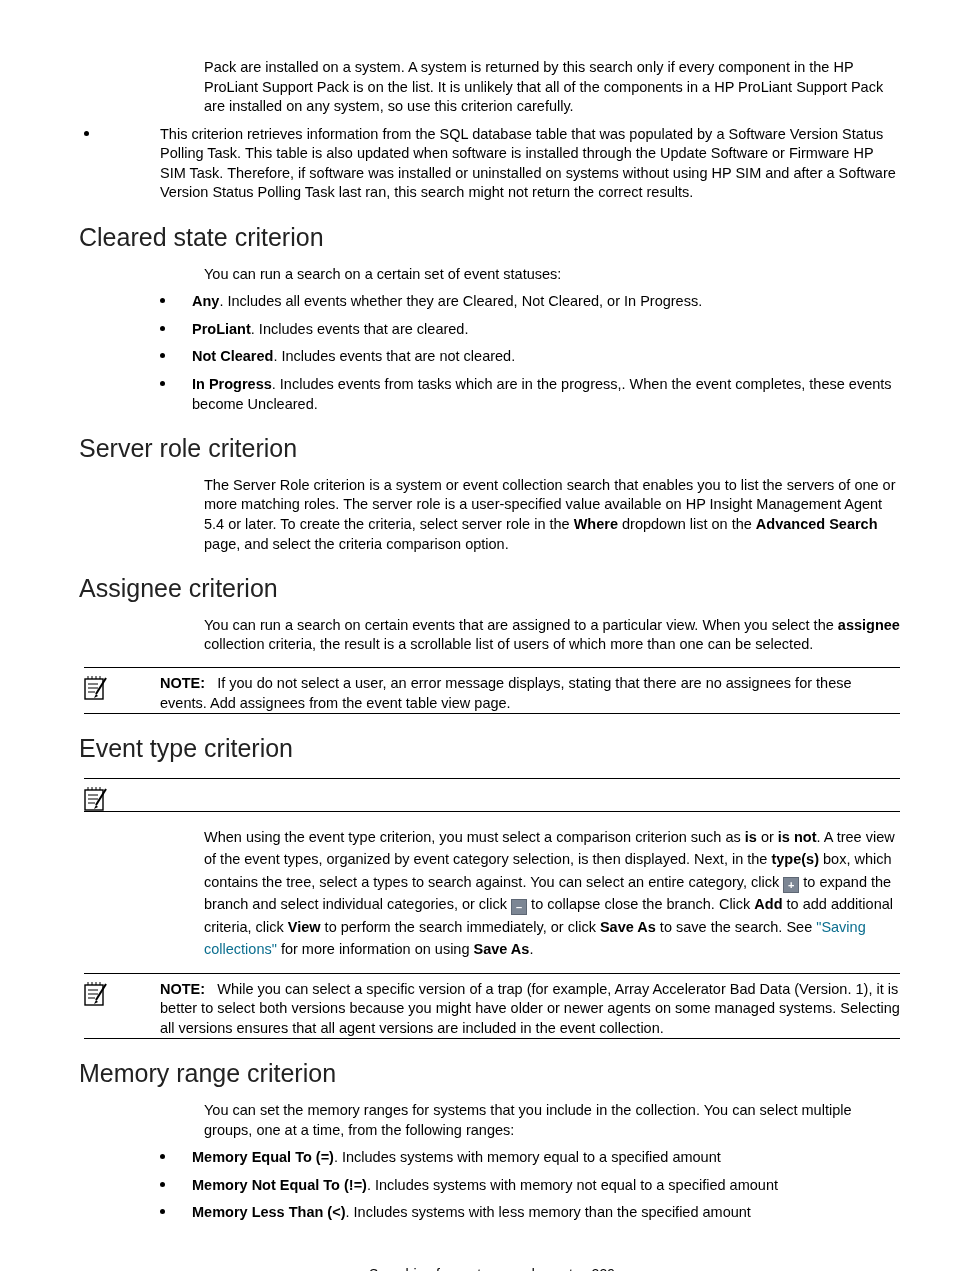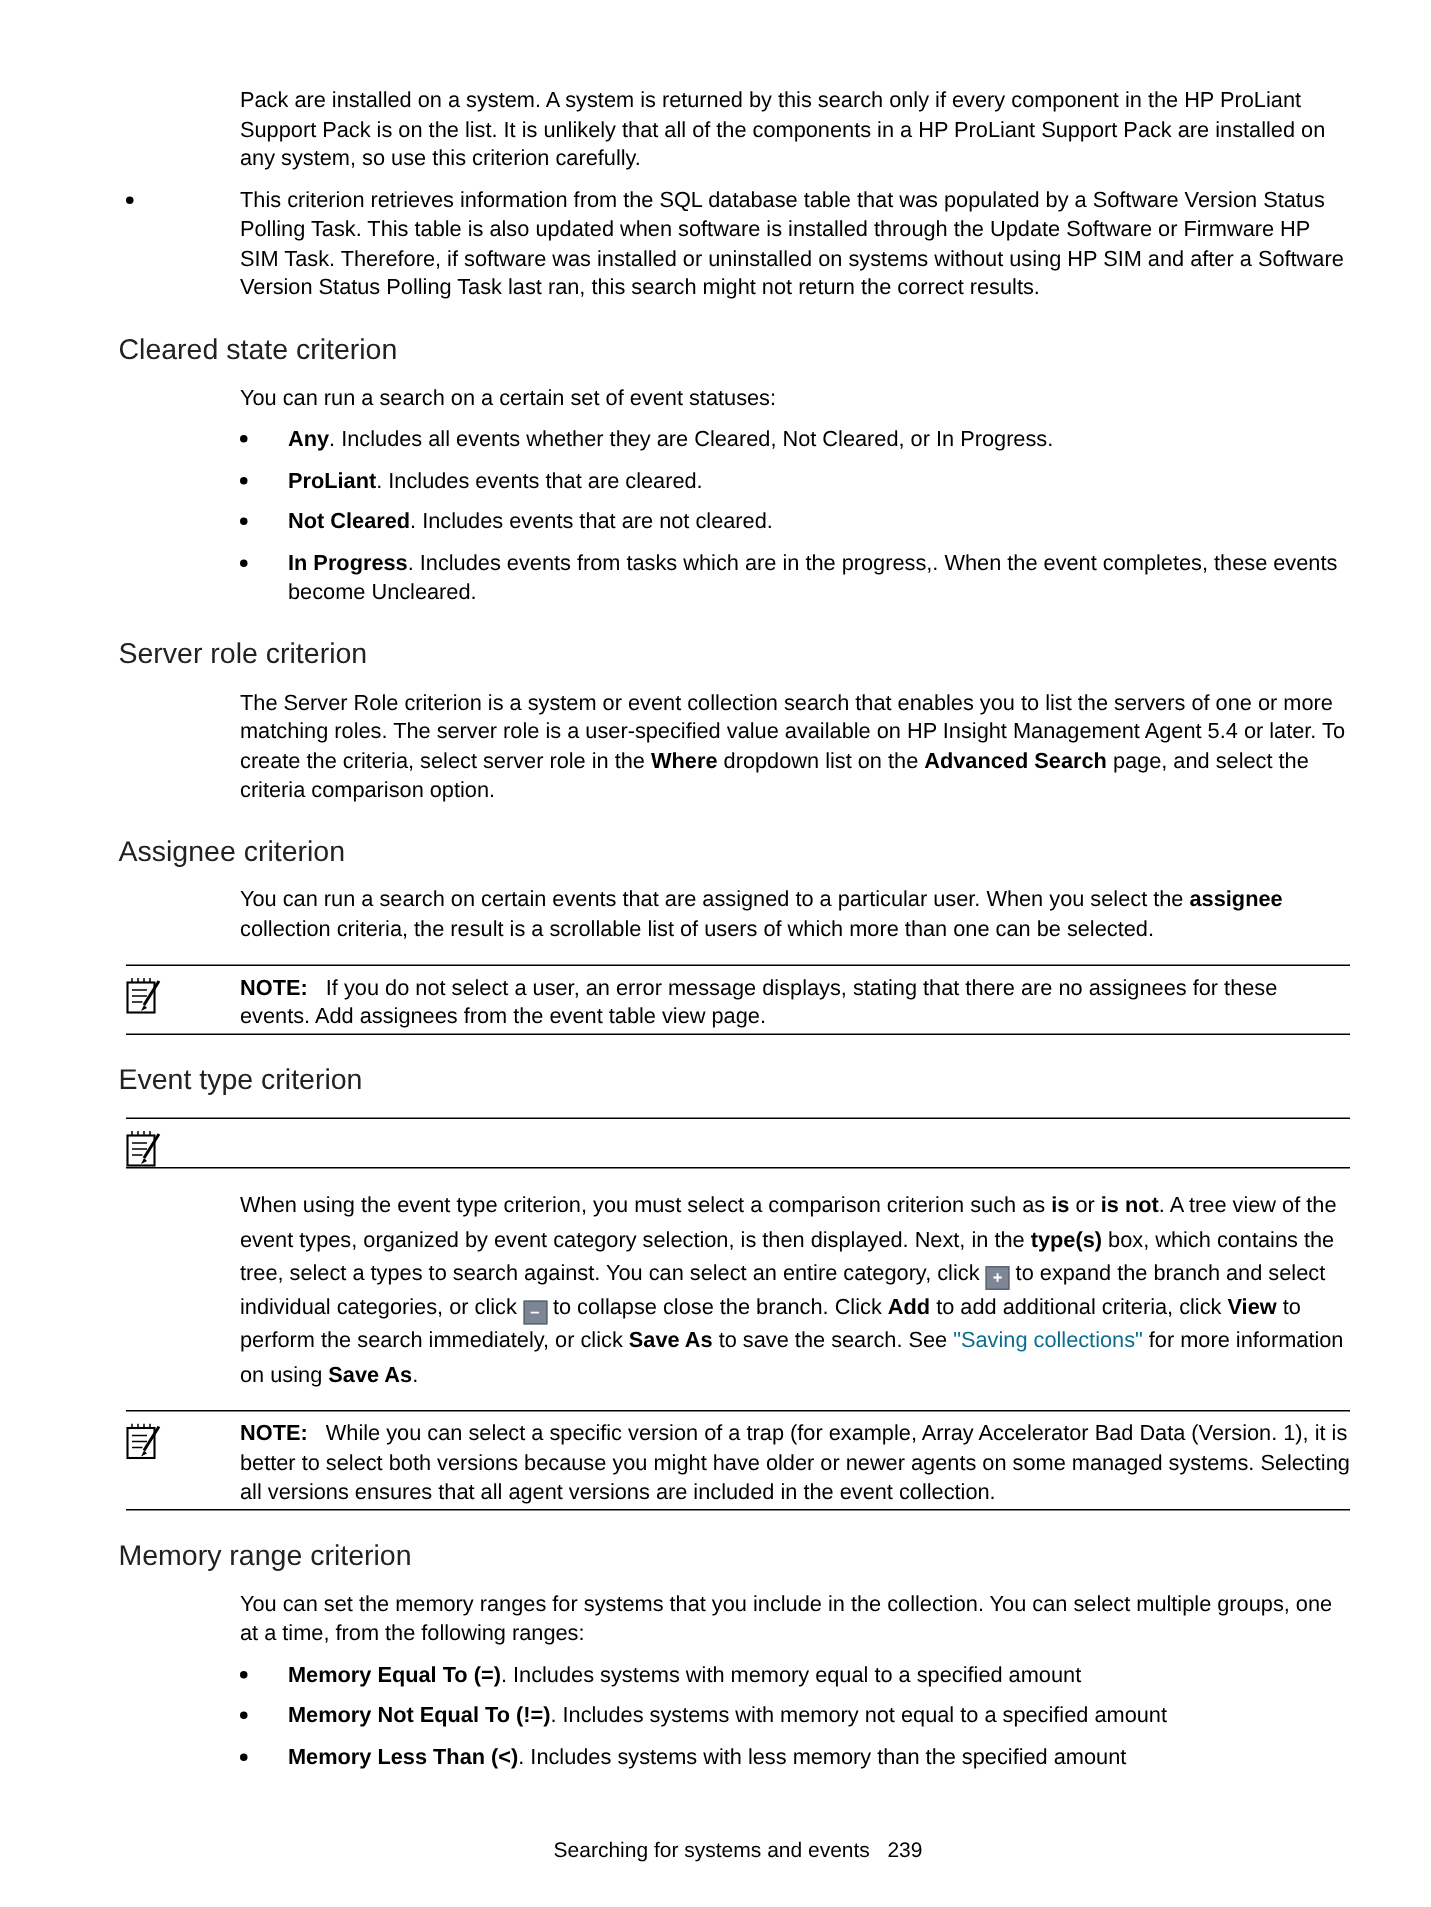--- a/index.html
+++ b/index.html
@@ -5,31 +5,31 @@
   html,body{margin:0;padding:0}
   body{
     width:954px;
     font-family:Arial,Helvetica,sans-serif;
     color:#000;
     font-size:14.5px;
     line-height:1.35;
     padding:58px 54px 40px 84px;
     box-sizing:border-box;
   }
-  .para{margin-left:76px;margin-bottom:8px}
+  .para{margin-left:120px;margin-bottom:8px}
   .bullet-row{display:flex;}
   .bullet-gutter{flex:0 0 76px;position:relative}
   .bullet-dot{position:absolute;left:0;top:6px;width:5px;height:5px;border-radius:50%;background:#000}
   .bullet-body{flex:1}
   .sub-bullet-row{display:flex;margin-left:76px;margin-bottom:8px}
   .sub-bullet-gutter{flex:0 0 32px;position:relative}
   .sub-bullet-body{flex:1}
   h2{
     font-weight:400;
-    font-size:19px;
+    font-size:25px;
     margin:18px 0 10px -5px;
     color:#222;
   }
   .note-block{
     border-top:1.5px solid #000;
     border-bottom:1.5px solid #000;
     padding:6px 0 0 0;
     margin:12px 0 14px 0;
     display:flex;
   }
@@ -96,21 +96,21 @@
   <div class="sub-bullet-body"><span class="b">In Progress</span><span>. Includes events from tasks which are in the progress,. When the event completes, these events become Uncleared.</span></div>
 </div>
 
 <h2>Server role criterion</h2>
 <div class="para">
   <span>The Server Role criterion is a system or event collection search that enables you to list the servers of one or more matching roles. The server role is a user-specified value available on HP Insight Management Agent 5.4 or later. To create the criteria, select server role in the </span><span class="b">Where</span><span> dropdown list on the </span><span class="b">Advanced Search</span><span> page, and select the criteria comparison option.</span>
 </div>
 
 <h2>Assignee criterion</h2>
 <div class="para">
-  <span>You can run a search on certain events that are assigned to a particular user. When you select the </span><span class="b">assignee</span><span> collection criteria, the result is a scrollable list of users of which more than one can be selected.</span>
+  <span>You can run a search on certain events that are assigned to a particular view. When you select the </span><span class="b">assignee</span><span> collection criteria, the result is a scrollable list of users of which more than one can be selected.</span>
 </div>
 
 <div class="note-block">
   <div class="note-icon">
     <svg class="svg-note" viewBox="0 0 28 24">
         <rect x="1" y="3" width="18" height="20" fill="none" stroke="#000" stroke-width="1.4"></rect>
         <line x1="4" y1="3" x2="4" y2="0" stroke="#000"></line>
         <line x1="8" y1="3" x2="8" y2="0" stroke="#000"></line>
         <line x1="12" y1="3" x2="12" y2="0" stroke="#000"></line>
         <line x1="16" y1="3" x2="16" y2="0" stroke="#000"></line>

